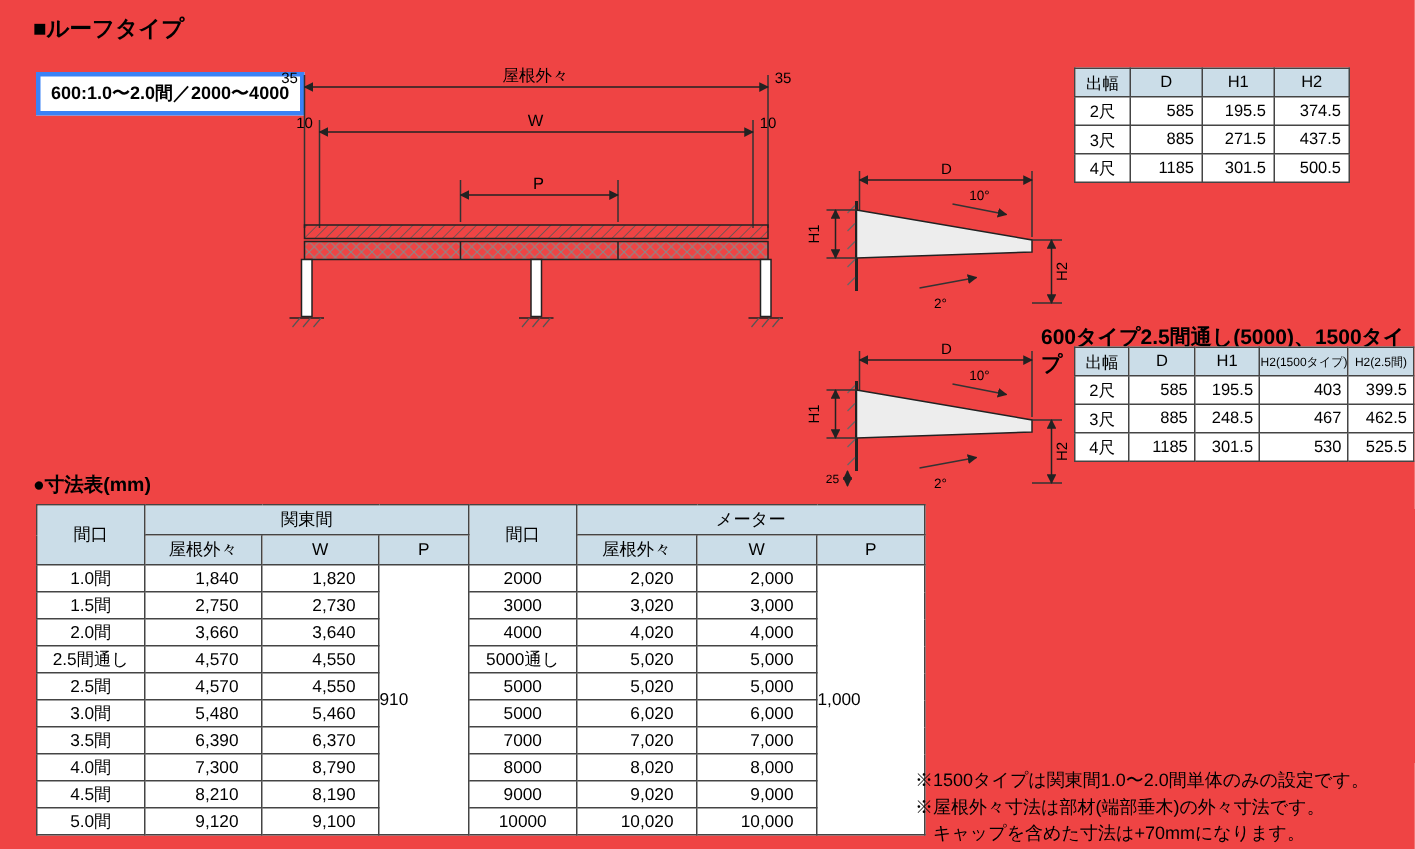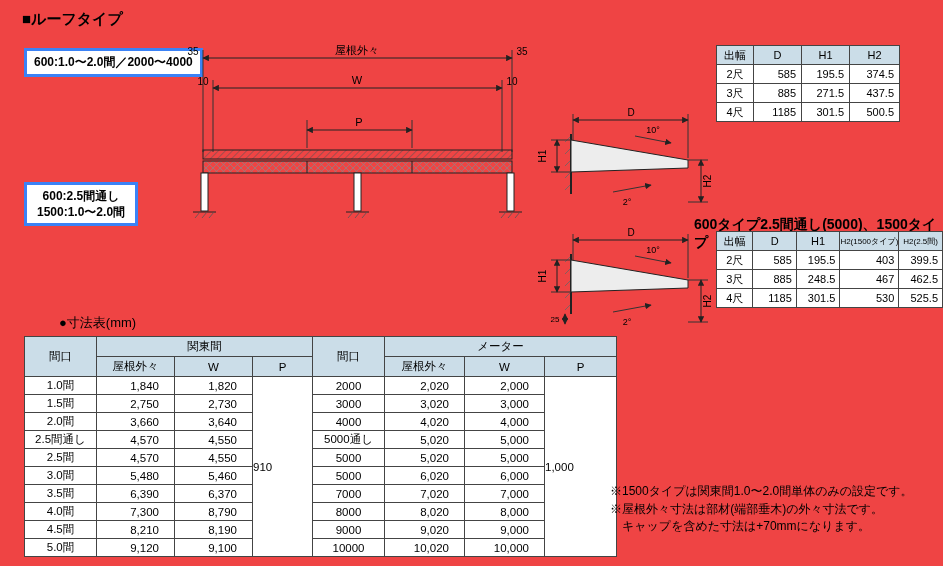--- a/index.html
+++ b/index.html
@@ -15,48 +15,44 @@
 .t600{position:absolute;left:716px;top:45px;font-size:11px;}
 .t600 th,.t600 td{height:19px;}
 .t600 td.num{text-align:right;padding-right:5px;}
 .t600 td.rowhead{text-align:center;}
 .t1500-title{position:absolute;left:694px;top:216px;font-size:14px;font-weight:bold;}
 .t1500{position:absolute;left:716px;top:231px;font-size:11px;}
 .t1500 th,.t1500 td{height:19px;}
 .t1500 thead th:nth-child(4),.t1500 thead th:nth-child(5){font-size:8px;}
 .t1500 td.num{text-align:right;padding-right:4px;}
 .t1500 td.rowhead{text-align:center;}
-.section-title{position:absolute;left:22px;top:314px;font-size:13px;font-weight:normal;margin-left:37px;}
+.section-title{position:absolute;left:22px;top:314px;font-size:13px;font-weight:bold;}
 .dims{position:absolute;left:24px;top:336px;font-size:11.5px;}
 .dims thead th{height:20px;}
 .dims td{height:18px;}
 .dims td.num{text-align:right;padding-right:15px;}
 .dims td.rowhead{text-align:center;}
 .dims td.pcell{text-align:left;}
-.notes{position:absolute;left:610px;top:483px;font-size:12px;line-height:17.5px;}
+.notes{position:absolute;left:610px;top:512px;font-size:12px;line-height:17.5px;}
 .notes .indent{padding-left:12px;}
 svg{position:absolute;}
 .front-svg{left:185px;top:42px;}
 .side1{left:535px;top:106px;}
 .side2{left:535px;top:226px;}
 svg text{font-family:"Liberation Sans",sans-serif;fill:#000;}
 </style>
 </head>
 <body>
 
 <div class="page">
 
   <div class="title">■ルーフタイプ</div>
 
   <div class="box box1">600:1.0〜2.0間／2000〜4000</div>
 
-  <div class="box box2">
-    <div>600:2.5間通し</div>
-    <div>1500:1.0〜2.0間</div>
-  </div>
 
   <svg class="front-svg" width="345" height="190" viewBox="0 0 345 190">
     <defs>
       <marker id="ar" viewBox="0 0 10 10" refX="9" refY="5" markerWidth="6.5" markerHeight="6.5" orient="auto-start-reverse">
         <path d="M0,0 L10,5 L0,10 z" fill="#222"></path>
       </marker>
       <pattern id="hatch" width="5" height="5" patternUnits="userSpaceOnUse" patternTransform="rotate(45)">
         <line x1="0" y1="0" x2="0" y2="5" stroke="#555" stroke-width="1"></line>
       </pattern>
       <pattern id="cross" width="7" height="7" patternUnits="userSpaceOnUse">

